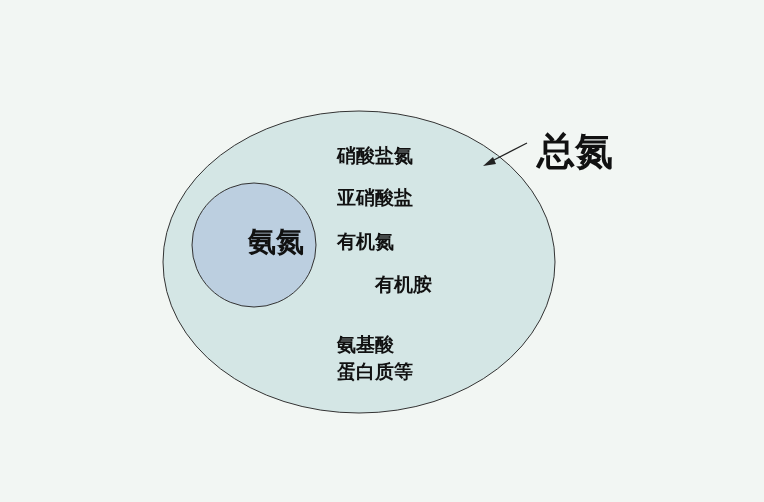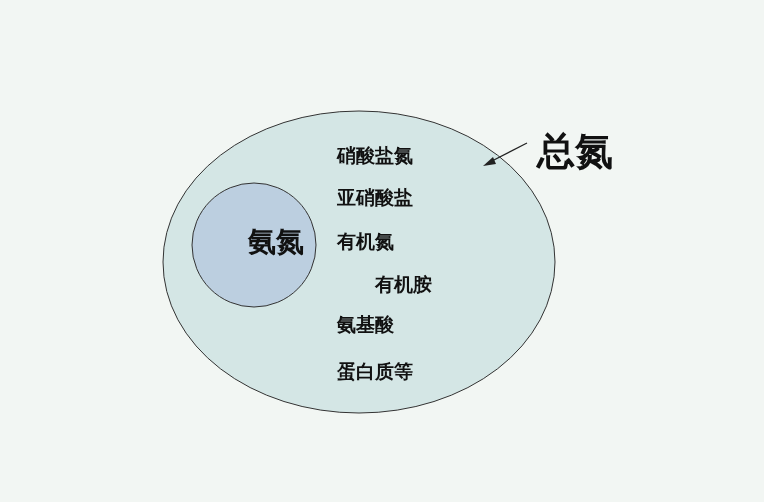--- a/index.html
+++ b/index.html
@@ -21,14 +21,14 @@
   </g>
 </svg>
 
 <div class="lbl" style="left:537px;top:126px;font-size:38px;">总氮</div>
 <div class="lbl" style="left:222px;top:223px;font-size:28px;margin-left:26px;">氨氮</div>
 
 <div class="lbl item" style="top:143px;">硝酸盐氮</div>
 <div class="lbl item" style="top:185px;text-align:right;">亚硝酸盐</div>
 <div class="lbl item" style="top:229px;text-align:center;">有机氮</div>
 <div class="lbl item" style="top:272px;margin-left:38px;">有机胺</div>
-<div class="lbl item" style="top:312px;">氨基酸</div>
+<div class="lbl item" style="top:332px;">氨基酸</div>
 <div class="lbl item" style="top:359px;text-align:center;">蛋白质等</div>
 
 </body></html>

